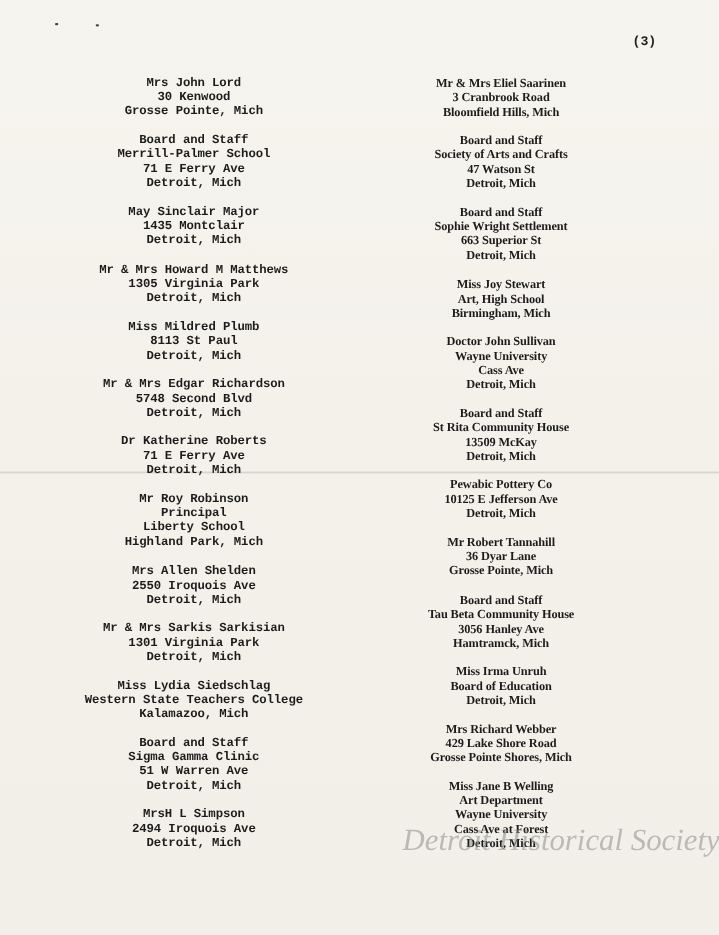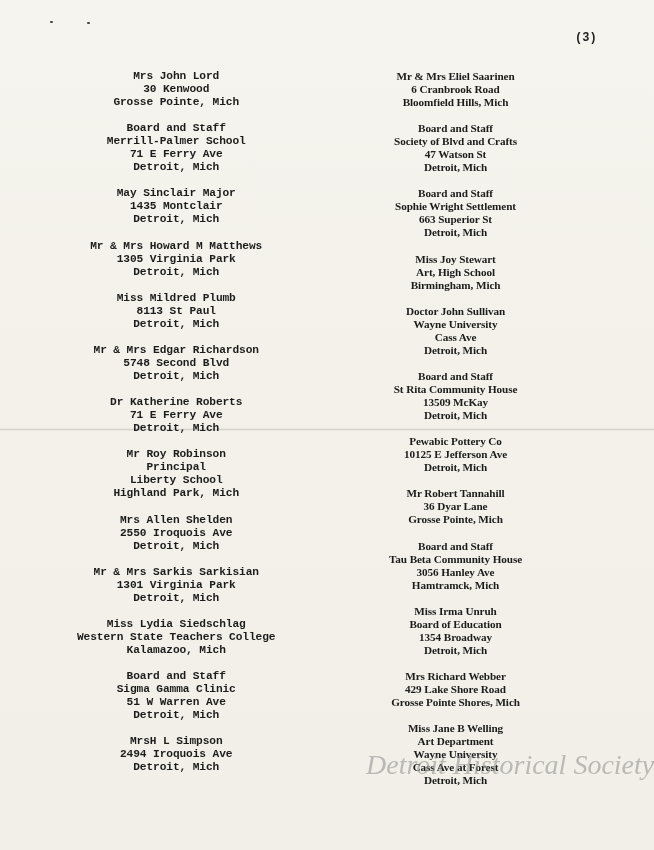--- a/index.html
+++ b/index.html
@@ -114,26 +114,26 @@
       </div>
       <div class="entry">
         <span class="line">MrsH L Simpson</span>
         <span class="line">2494 Iroquois Ave</span>
         <span class="line">Detroit, Mich</span>
       </div>
     </div>
   <div class="col col-right" id="right-col">
       <div class="entry">
         <span class="line">Mr &amp; Mrs Eliel Saarinen</span>
-        <span class="line">6 Cranbrook Road</span>
+        <span class="line">3 Cranbrook Road</span>
         <span class="line">Bloomfield Hills, Mich</span>
       </div>
       <div class="entry">
         <span class="line">Board and Staff</span>
-        <span class="line">Society of Blvd and Crafts</span>
+        <span class="line">Society of Arts and Crafts</span>
         <span class="line">47 Watson St</span>
         <span class="line">Detroit, Mich</span>
       </div>
       <div class="entry">
         <span class="line">Board and Staff</span>
         <span class="line">Sophie Wright Settlement</span>
         <span class="line">663 Superior St</span>
         <span class="line">Detroit, Mich</span>
       </div>
       <div class="entry">
@@ -165,21 +165,20 @@
       </div>
       <div class="entry">
         <span class="line">Board and Staff</span>
         <span class="line">Tau Beta Community House</span>
         <span class="line">3056 Hanley Ave</span>
         <span class="line">Hamtramck, Mich</span>
       </div>
       <div class="entry">
         <span class="line">Miss Irma Unruh</span>
         <span class="line">Board of Education</span>
-        <span class="line">1354 Broadway</span>
         <span class="line">Detroit, Mich</span>
       </div>
       <div class="entry">
         <span class="line">Mrs Richard Webber</span>
         <span class="line">429 Lake Shore Road</span>
         <span class="line">Grosse Pointe Shores, Mich</span>
       </div>
       <div class="entry">
         <span class="line">Miss Jane B Welling</span>
         <span class="line">Art Department</span>

